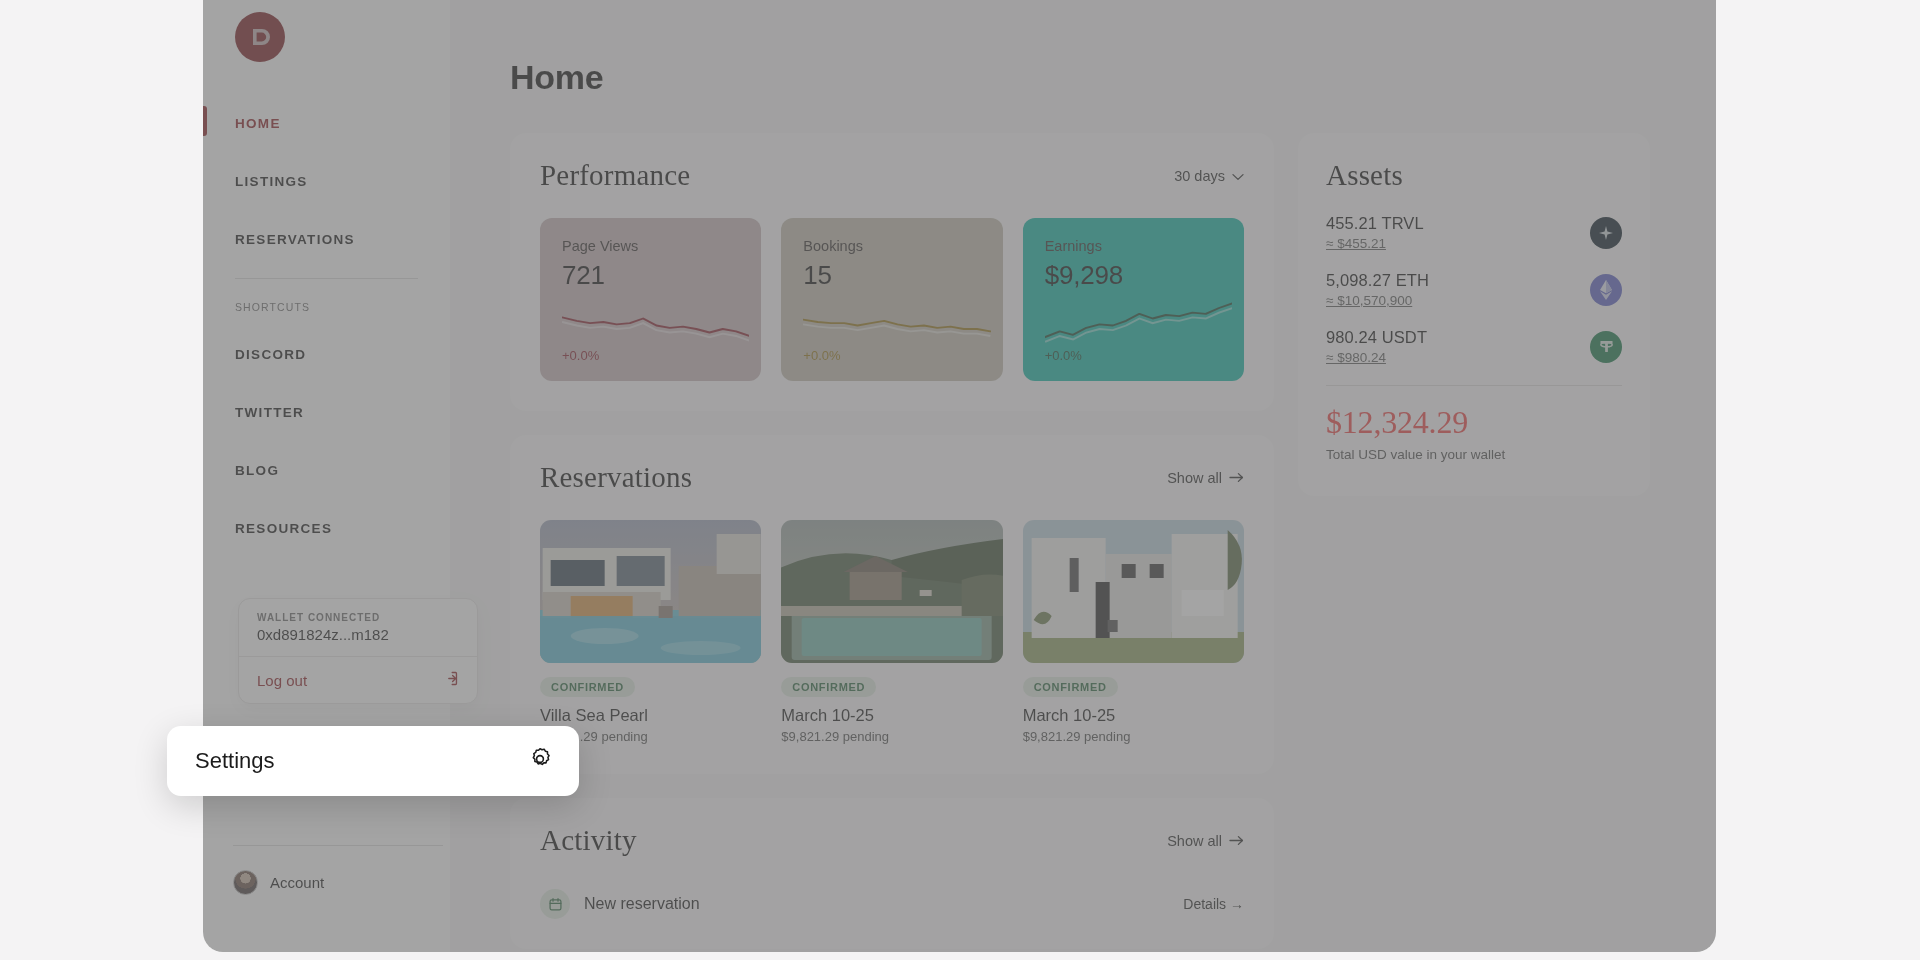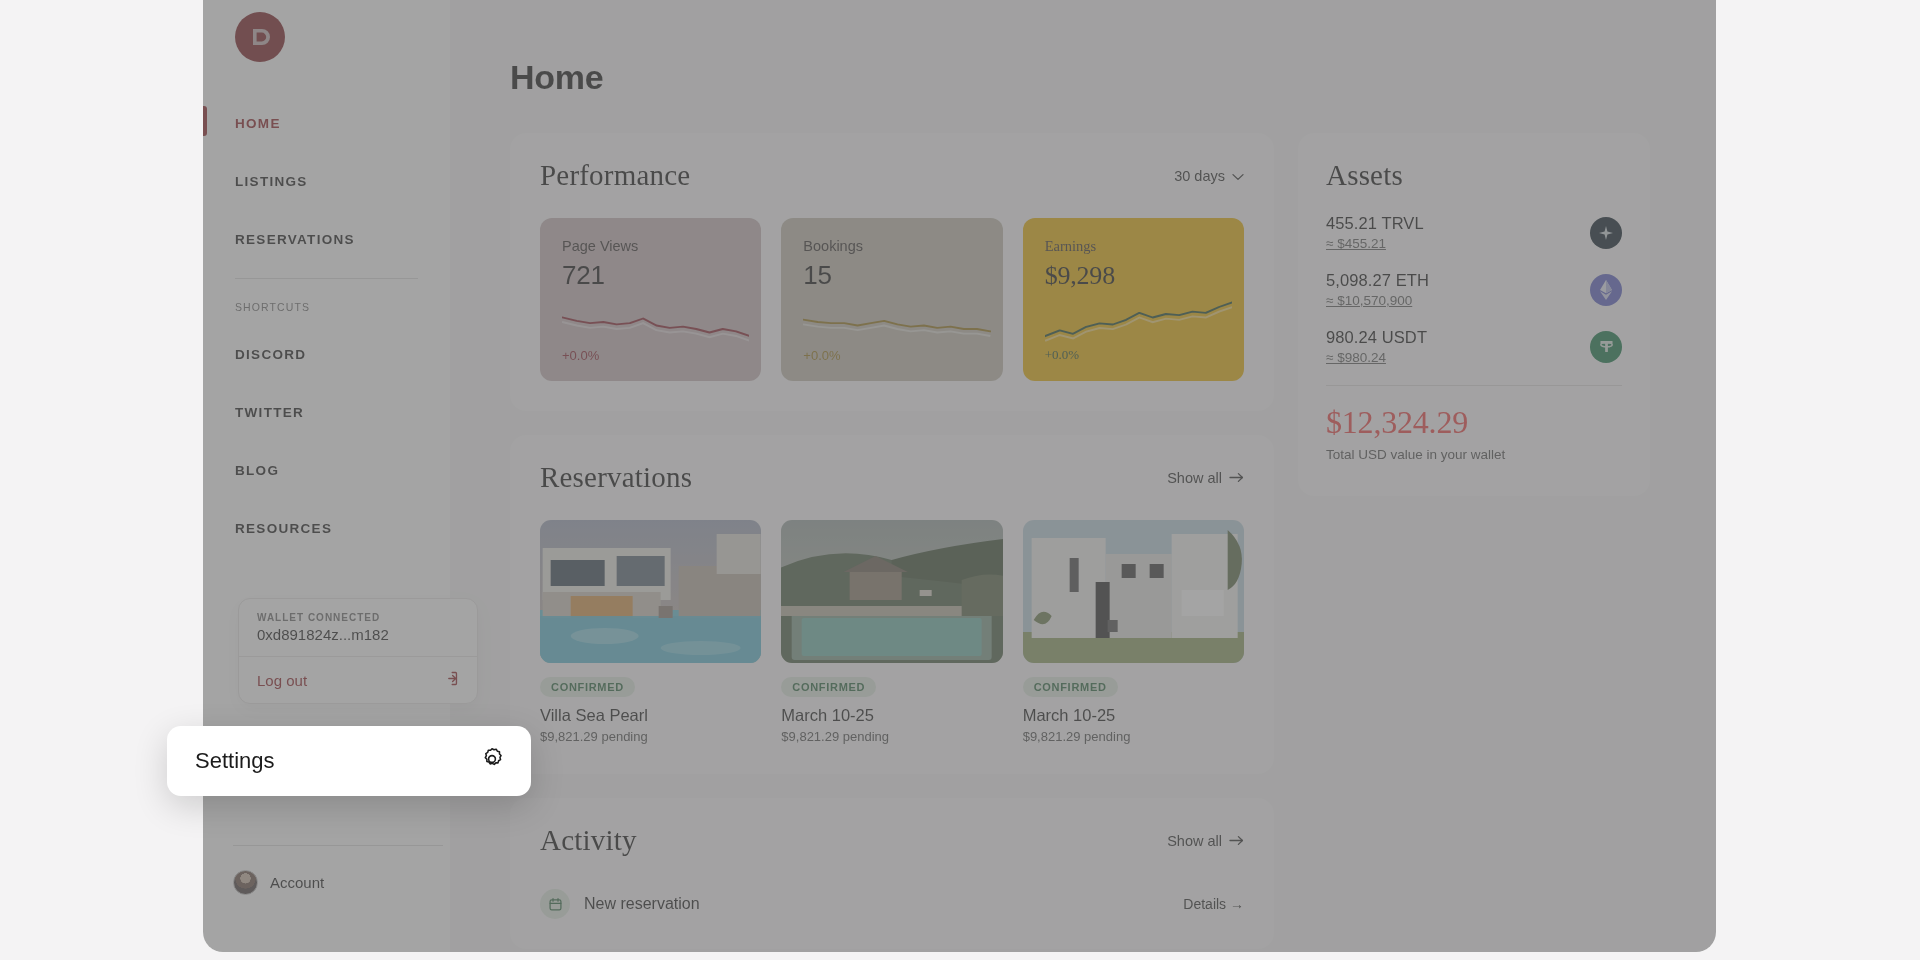--- a/index.html
+++ b/index.html
@@ -202,21 +202,21 @@
   }
   .coin svg { display: block; }
   #assets-sep { height: 1px; background: #e0dede; margin: 14px 0 18px 0; }
   #total-value { font-size: 32px; color: #ef4444; letter-spacing: -0.2px; font-family: Liberation Serif, serif; }
   #total-label { font-size: 13.5px; color: #4f4f4f; margin-top: 6px; }
 
   
   #settings-popup {
     position: absolute;
     left: 167px; top: 726px;
-    width: 364px; height: 70px;
+    width: 412px; height: 70px;
     background: #ffffff;
     border-radius: 14px;
     box-shadow: 0 10px 34px rgba(0,0,0,0.16);
     display: flex; align-items: center; justify-content: space-between;
     padding: 0 26px 0 28px;
     z-index: 100;
   }
   #settings-popup .txt { font-size: 22px; color: #1c1c1c; }
 </style>
 </head>
@@ -324,21 +324,21 @@
               <div class="m-value">15</div>
               <div class="m-spark">
                 <svg viewBox="0 0 127 36" preserveAspectRatio="none">
                   <polyline class="spark-shadow" points="0,16 10,18 19,19 28,19 37,21 46,19 55,17 64,20 73,22 82,21 91,23 100,22 109,24 118,24 127,26" fill="none" stroke="rgba(255,255,255,0.45)" stroke-width="1.6" transform="translate(0,4)"></polyline>
                   <polyline class="spark-line" points="0,16 10,18 19,19 28,19 37,21 46,19 55,17 64,20 73,22 82,21 91,23 100,22 109,24 118,24 127,26" fill="none" stroke-width="1.6" stroke-linejoin="round" stroke-linecap="round" stroke="#9a7a1c"></polyline>
                 </svg>
               </div>
               <div class="m-delta" style="color: rgb(154, 122, 28);">+0.0%</div>
             </div>
 
-            <div class="metric" style="background: #eab308; font-family: Liberation Serif, serif;">
+            <div class="metric" style="background: #14b8a6;">
               <div class="m-label">Earnings</div>
               <div class="m-value">$9,298</div>
               <div class="m-spark">
                 <svg viewBox="0 0 127 36" preserveAspectRatio="none">
                   <polyline class="spark-shadow" points="0,31 10,26 19,29 28,23 37,20 46,21 55,17 64,11 73,15 82,12 91,13 100,10 109,11 118,6 127,2" fill="none" stroke="rgba(255,255,255,0.45)" stroke-width="1.6" transform="translate(0,4)"></polyline>
                   <polyline class="spark-line" points="0,31 10,26 19,29 28,23 37,20 46,21 55,17 64,11 73,15 82,12 91,13 100,10 109,11 118,6 127,2" fill="none" stroke-width="1.6" stroke-linejoin="round" stroke-linecap="round" stroke="#1f4a33"></polyline>
                 </svg>
               </div>
               <div class="m-delta" style="color: rgb(31, 74, 51);">+0.0%</div>
             </div>

